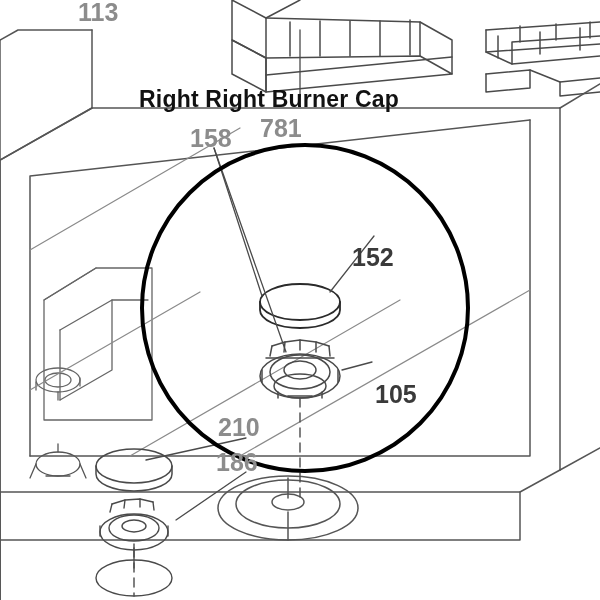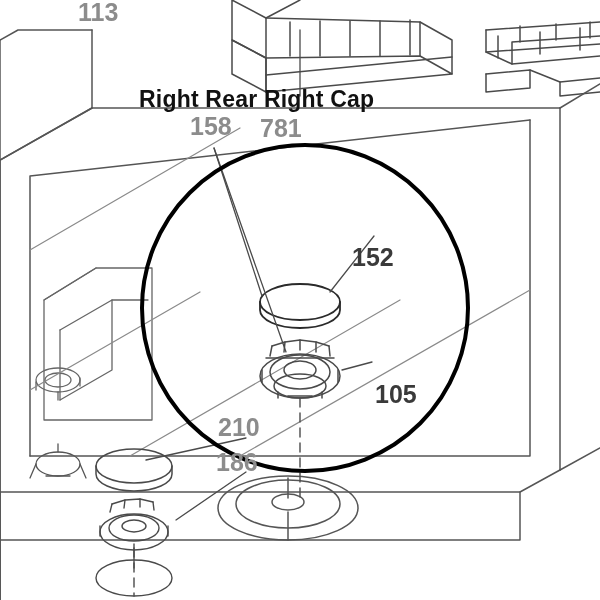--- a/index.html
+++ b/index.html
@@ -180,23 +180,23 @@
 
       <g stroke="#4a4a4a" stroke-width="1.4" stroke-dasharray="9 6">
         <path d="M300 398 L300 500"></path>
         <path d="M134 548 L134 596"></path>
       </g>
 
       <circle cx="305" cy="308" r="163" fill="none" stroke="#000000" stroke-width="4"></circle>
     </g>
   </svg>
 
-  <div class="label title-label" style="left:139px; top:88px;">Right Rear Right Cap</div>
+  <div class="label title-label" style="left:139px; top:88px;">Right Right Burner Cap</div>
 
   <div class="label callout-num" style="left:78px; top:0px;">113</div>
   <div class="label callout-num" style="left:260px; top:116px;">781</div>
-  <div class="label callout-num" style="left:190px; top:114px;">158</div>
+  <div class="label callout-num" style="left:190px; top:126px;">158</div>
   <div class="label callout-num dark" style="left:352px; top:211px;">152</div>
   <div class="label callout-num dark" style="left:375px; top:348px;">105</div>
   <div class="label callout-num" style="left:218px; top:415px;">210</div>
   <div class="label callout-num" style="left:216px; top:450px;">186</div>
 
 </div>
 
 </body></html>

